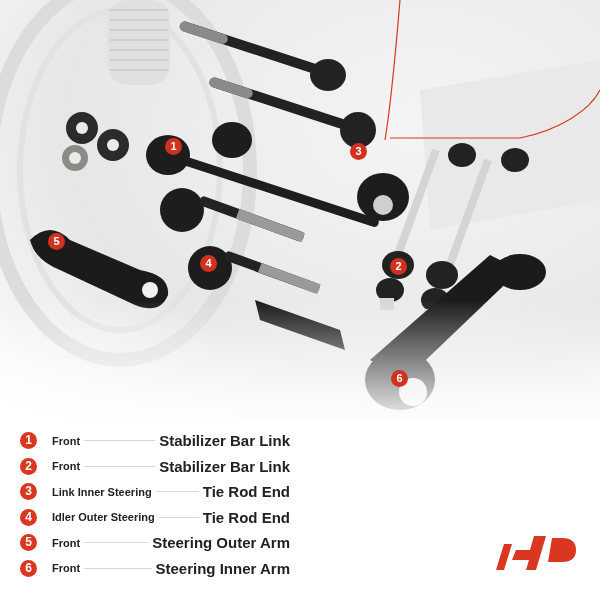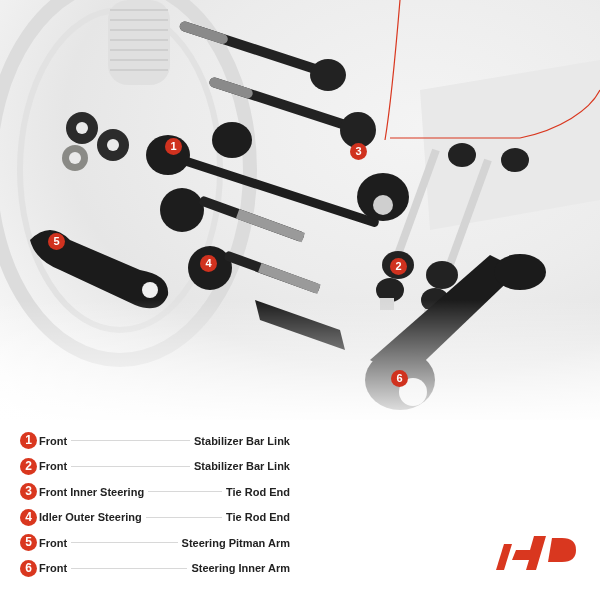--- a/index.html
+++ b/index.html
@@ -4,23 +4,23 @@
 <style>
   html, body { margin:0; padding:0; }
   body { width:600px; height:600px; background:#ffffff; position:relative; overflow:hidden; font-family:"Liberation Sans", sans-serif; }
   .photo { position:absolute; left:0; top:0; width:600px; height:420px; overflow:hidden;
     background: radial-gradient(ellipse at 70% 30%, #f4f4f4 0%, #ececec 40%, #e6e6e6 60%, #ffffff 100%); }
   .photo-fade { position:absolute; left:0; top:300px; width:600px; height:130px; background:linear-gradient(to bottom, rgba(255,255,255,0), #ffffff); }
   .badge { position:absolute; width:17px; height:17px; border-radius:50%; background:#d0321f; color:#fff; font-size:11px; font-weight:bold; text-align:center; line-height:17px; }
   .legend { position:absolute; left:20px; top:428px; width:270px; }
   .row { position:relative; height:25.5px; display:flex; align-items:center; }
   .row .num { width:17px; height:17px; border-radius:50%; background:#d9371f; color:#fff; font-size:12px; font-weight:bold; text-align:center; line-height:17px; flex:none; }
-  .row .left { margin-left:2px; font-size:11px; font-weight:bold; color:#222; white-space:nowrap; }
+  .row .left { margin-left:15px; font-size:11px; font-weight:bold; color:#222; white-space:nowrap; }
   .row .line { flex:1; height:1px; background:#d8d8d8; margin:0 4px; }
-  .row .right { font-size:11px; font-weight:bold; color:#222; white-space:nowrap; text-align:right; }
+  .row .right { font-size:15px; font-weight:bold; color:#222; white-space:nowrap; text-align:right; }
   .logo { position:absolute; left:490px; top:530px; width:90px; height:45px; }
 </style>
 </head>
 <body>
 
 <div class="photo">
 
   <svg width="600" height="420" style="position:absolute;left:0;top:0">
     <ellipse cx="120" cy="170" rx="130" ry="190" fill="none" stroke="#dcdcdc" stroke-width="14"></ellipse>
     <ellipse cx="120" cy="170" rx="100" ry="160" fill="none" stroke="#e2e2e2" stroke-width="6"></ellipse>
@@ -114,35 +114,35 @@
     <span class="right">Stabilizer Bar Link</span>
   </div>
   <div class="row">
     <span class="num">2</span>
     <span class="left">Front</span>
     <span class="line"></span>
     <span class="right">Stabilizer Bar Link</span>
   </div>
   <div class="row">
     <span class="num">3</span>
-    <span class="left">Front Inner Steering</span>
+    <span class="left">Link Inner Steering</span>
     <span class="line"></span>
     <span class="right">Tie Rod End</span>
   </div>
   <div class="row">
     <span class="num">4</span>
     <span class="left">Idler Outer Steering</span>
     <span class="line"></span>
     <span class="right">Tie Rod End</span>
   </div>
   <div class="row">
     <span class="num">5</span>
     <span class="left">Front</span>
     <span class="line"></span>
-    <span class="right">Steering Pitman Arm</span>
+    <span class="right">Steering Outer Arm</span>
   </div>
   <div class="row">
     <span class="num">6</span>
     <span class="left">Front</span>
     <span class="line"></span>
     <span class="right">Steering Inner Arm</span>
   </div>
 </div>
 
 <svg class="logo" viewBox="0 0 90 45">

